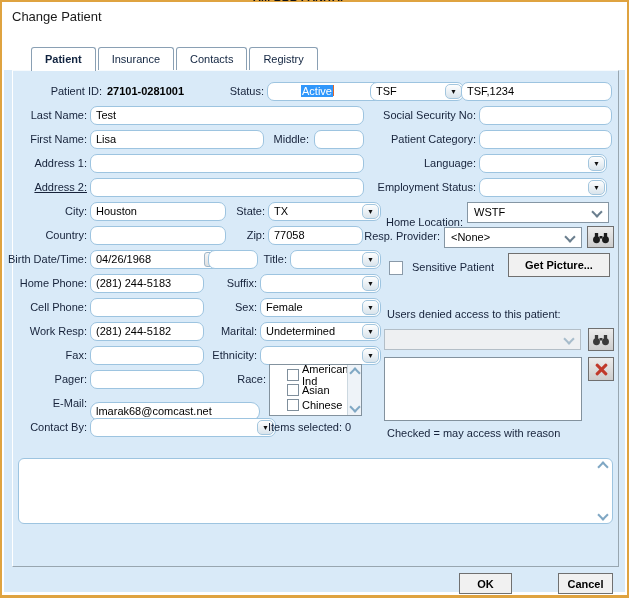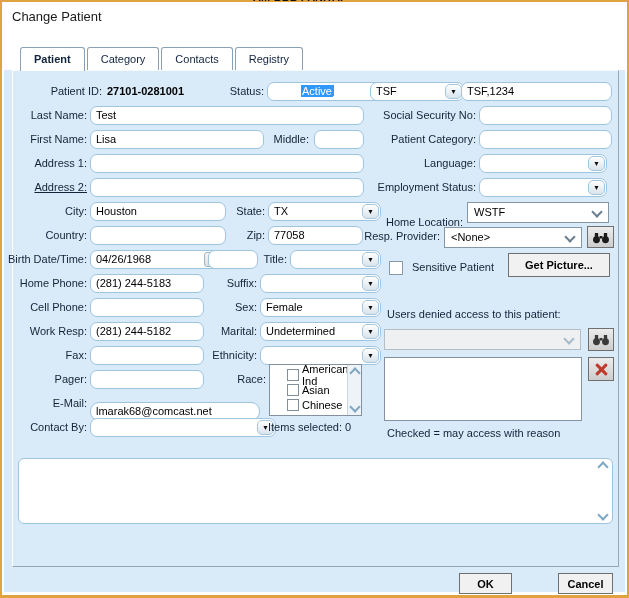--- a/index.html
+++ b/index.html
@@ -17,21 +17,21 @@
     font-size:11px; font-weight:bold; color:#111; z-index:5;
   }
   .clipped-top span { display:block; margin-top:-9px; }
   .titlebar-text { position:absolute; left:10px; top:7px; font-size:13px; color:#1a1a1a; }
   .lowerbg { position:absolute; left:2px; right:2px; top:68px; bottom:3px; background:#d9eaf8; }
   .pane {
     position:absolute; left:10px; top:68px; width:607px; height:497px;
     box-sizing:border-box; background:#d9eaf8;
     border:1px solid; border-color:#f6fafd #98a6b0 #98a6b0 #ffffff;
   }
-  .tabstrip { position:absolute; left:18px; top:45px; height:23px; display:flex; z-index:3; }
+  .tabstrip { position:absolute; left:29px; top:45px; height:23px; display:flex; z-index:3; }
   .tab {
     height:22px; line-height:22px; padding:0 13px; font-size:11px; color:#10233f;
     background:#ffffff; border:1px solid #8aa0b4; border-bottom:none;
     border-radius:3px 3px 0 0; margin-right:2px;
   }
   .tab.active { font-weight:bold; height:23px; }
   .lbl {
     position:absolute; font-size:11px; color:#16223a; text-align:right;
     line-height:19px; white-space:nowrap;
   }
@@ -110,21 +110,21 @@
 </div>
 
 <div class="dialog">
 
   <div class="titlebar-text">Change Patient</div>
 
   <div class="lowerbg"></div>
 
   <div class="tabstrip">
     <div class="tab active">Patient</div>
-    <div class="tab">Category</div>
+    <div class="tab">Insurance</div>
     <div class="tab">Contacts</div>
     <div class="tab">Registry</div>
   </div>
 
   <div class="pane"></div>
 
   <div class="lbl" style="left:20px;top:80px;width:80px;">Patient ID:</div>
   <div class="val-bold" style="left:105px;top:80px;">27101-0281001</div>
   <div class="lbl" style="left:200px;top:80px;width:62px;">Status:</div>
   <div class="fld combo" style="left:265px;top:80px;width:84px;padding-left:33px;">

